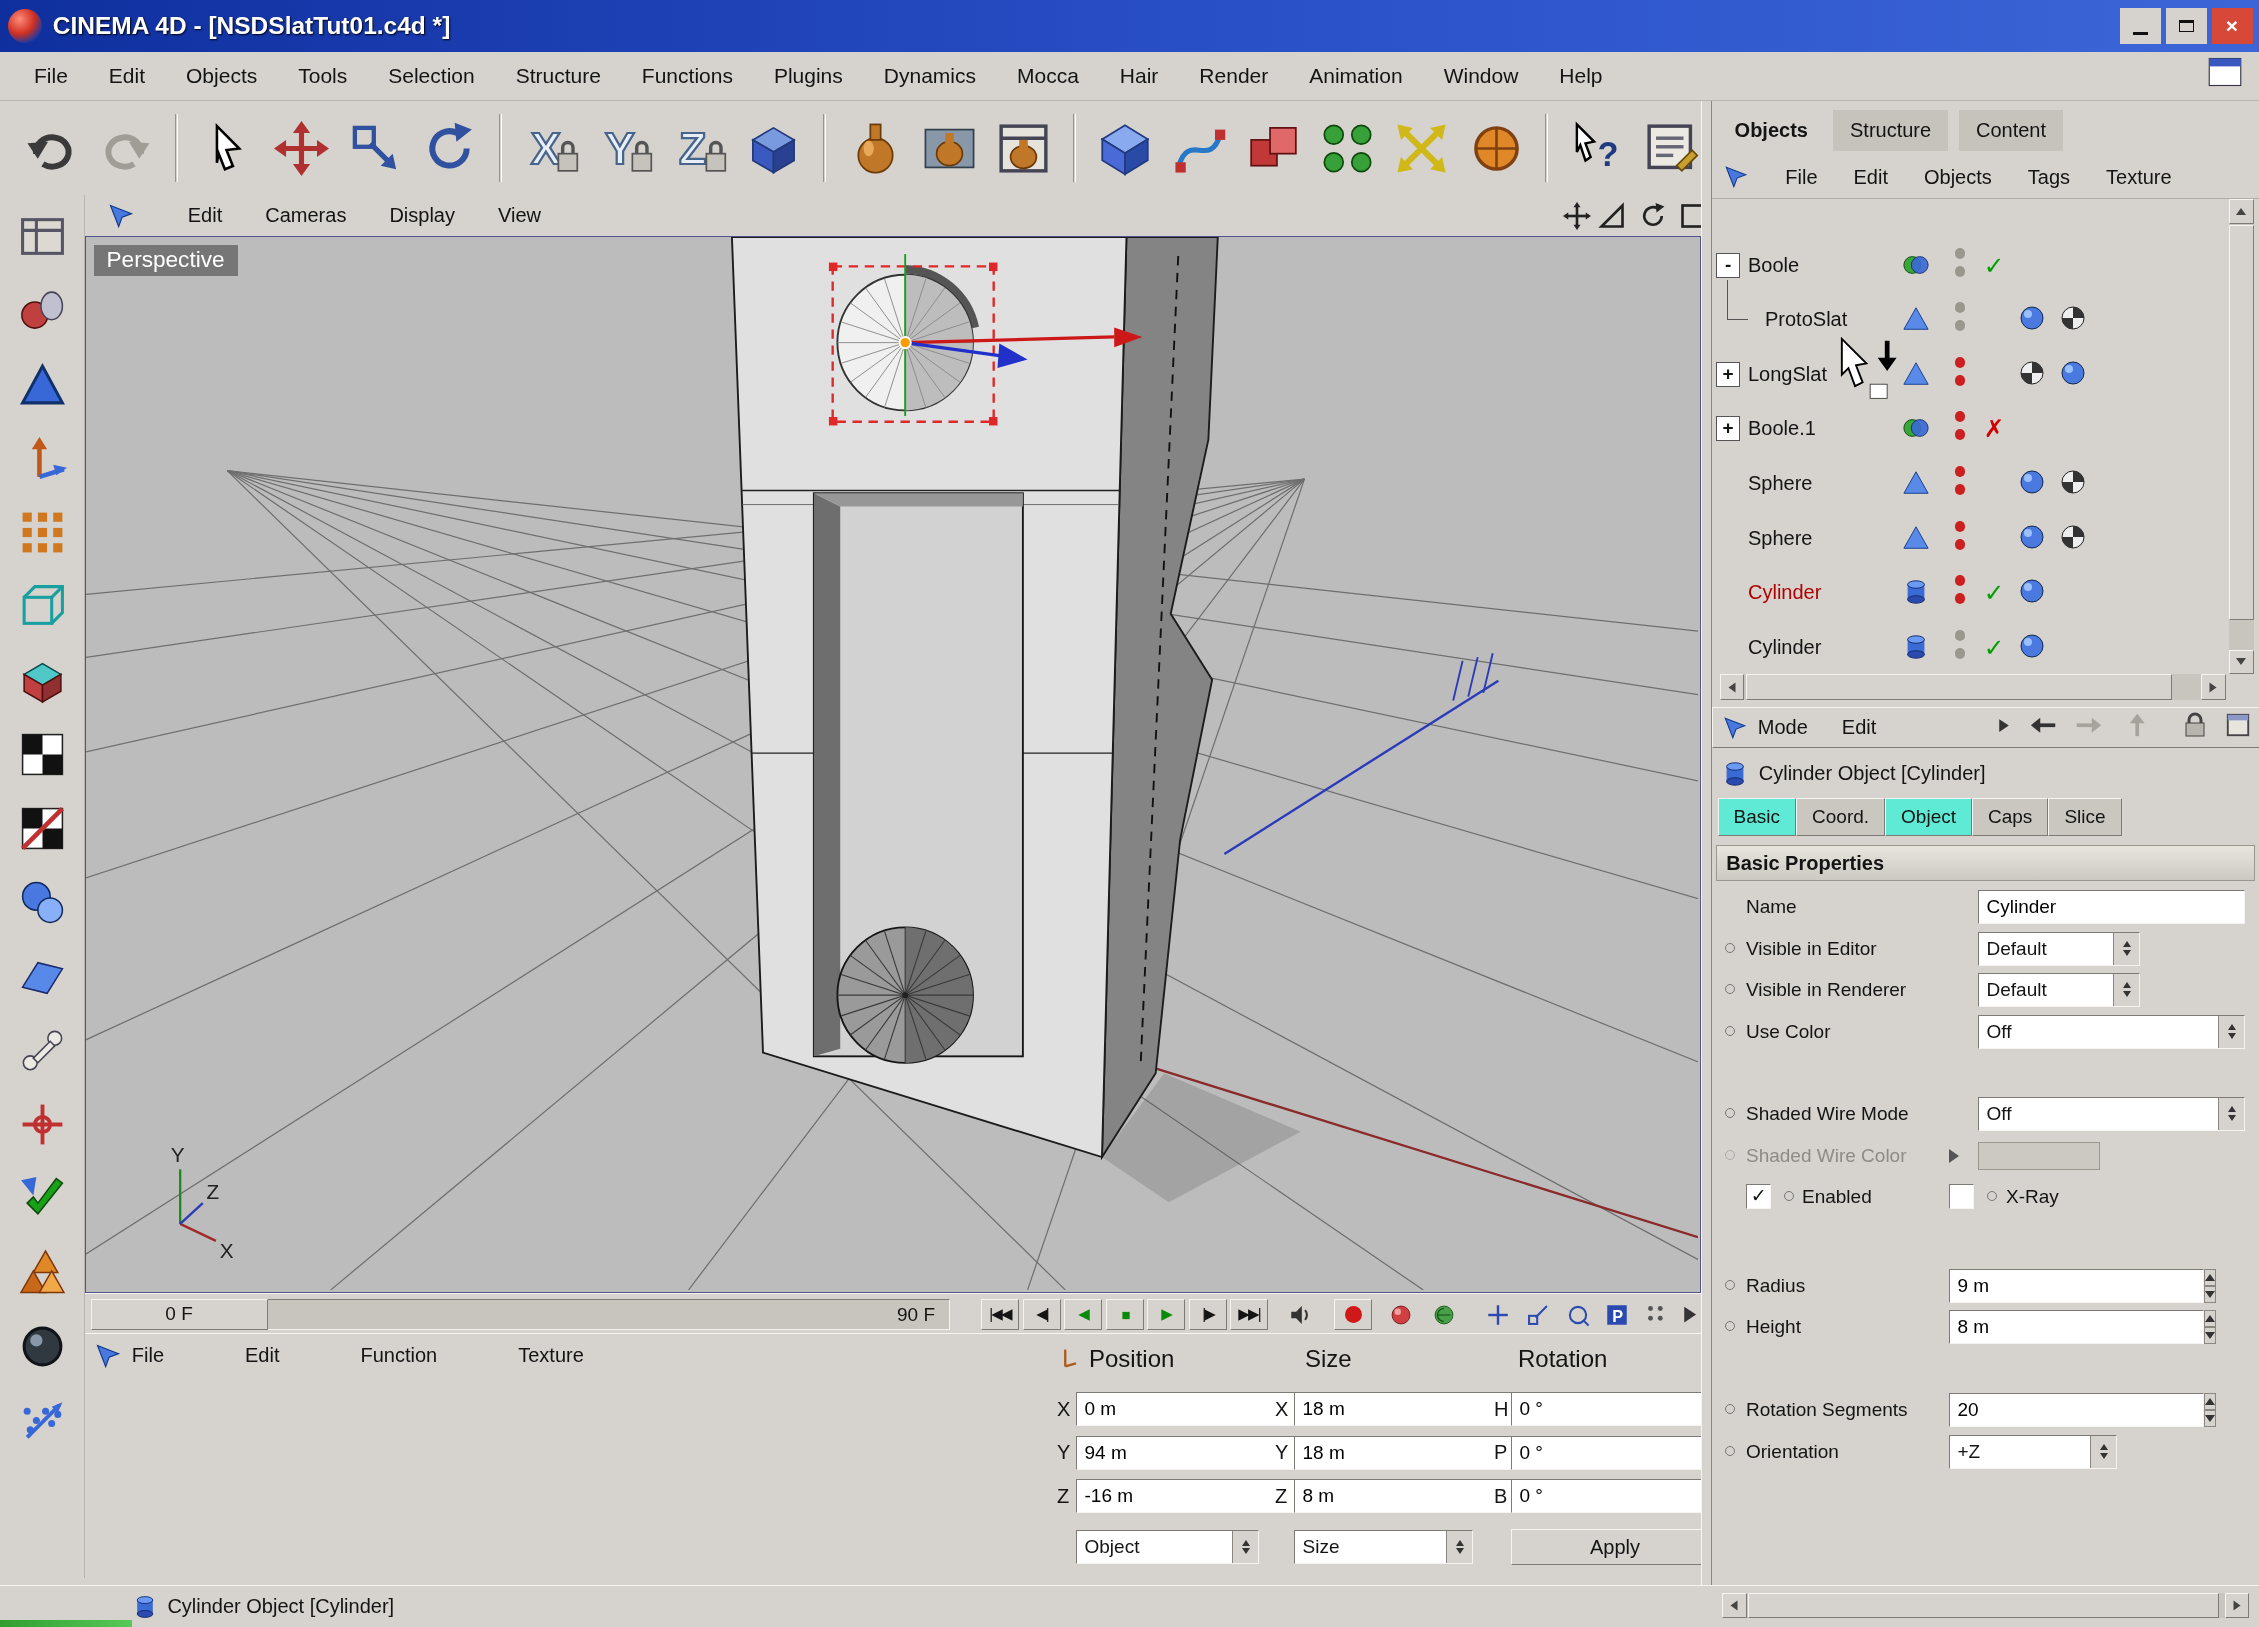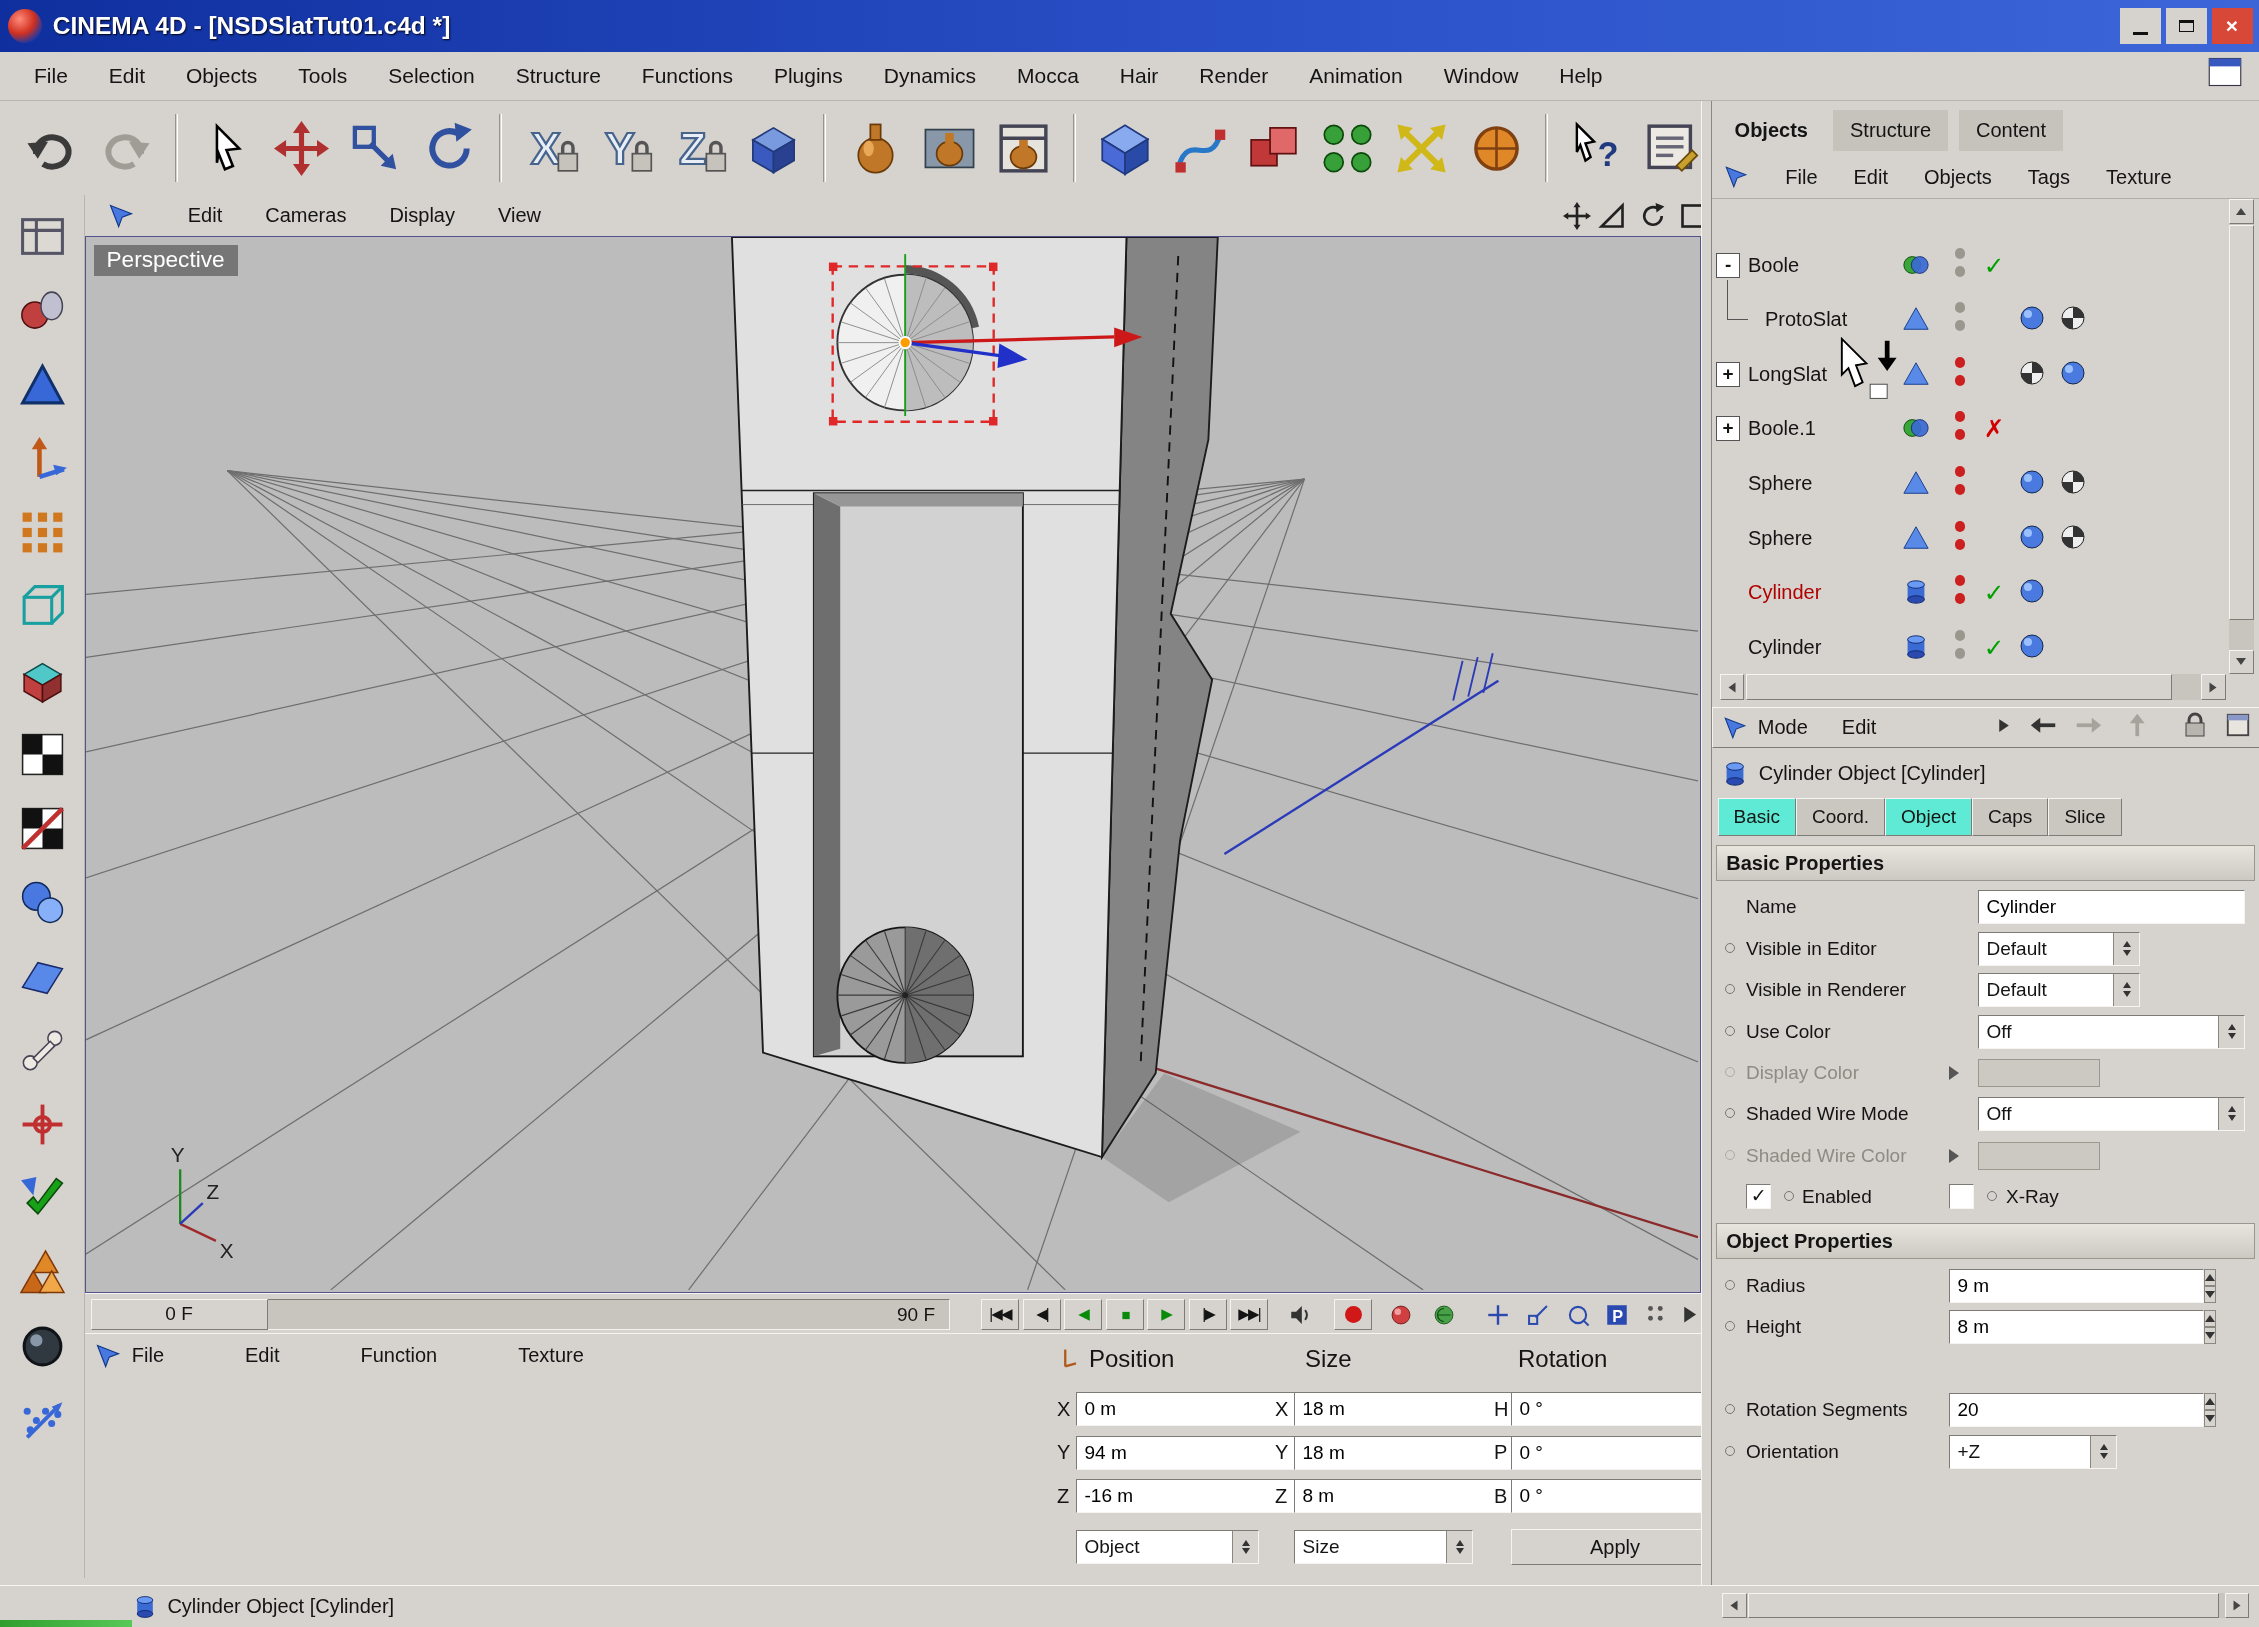--- a/index.html
+++ b/index.html
@@ -1137,26 +1137,20 @@
     <span class="kdot"></span>
     <span class="plabel">Use Color</span>
     <div class="combo" style="left:266px;width:267px">
         <span class="val">Off</span>
         <span class="cbtn">
           <i class="tri-up"></i>
           <i class="tri-dn"></i>
         </span>
       </div>
   </div>
-  <div class="prow" style="top:951px">
-    <span class="kdot" style="border-color:#aaa"></span>
-    <span class="plabel dis">Display Color</span>
-    <span class="rarrow" style="left:237px"></span>
-    <div class="disbox" style="left:266px;width:122px"></div>
-  </div>
   <div class="prow" style="top:992px">
     <span class="kdot"></span>
     <span class="plabel">Shaded Wire Mode</span>
     <div class="combo" style="left:266px;width:267px">
         <span class="val">Off</span>
         <span class="cbtn">
           <i class="tri-up"></i>
           <i class="tri-dn"></i>
         </span>
       </div>
@@ -1169,23 +1163,20 @@
   </div>
   <div class="prow" style="top:1075px">
     <span class="chk" style="left:34px"><span>✓</span></span>
     <span class="kdot" style="left:72px"></span>
     <span class="plabel" style="left:90px">Enabled</span>
     <span class="chk" style="left:237px"></span>
     <span class="kdot" style="left:275px"></span>
     <span class="plabel" style="left:294px">X-Ray</span>
   </div>
 
-  <div class="sechead" style="top:1122px">
-      <span>Object Properties</span>
-    </div>
 
   <div class="prow" style="top:1164px">
     <span class="kdot"></span>
     <span class="plabel">Radius</span>
     <div class="numfield" style="left:237px;top:3.8px;width:136px">
         <span class="nf-in">
           <input value="9 m" style="">
         </span>
         <span class="spin">
           <div>

